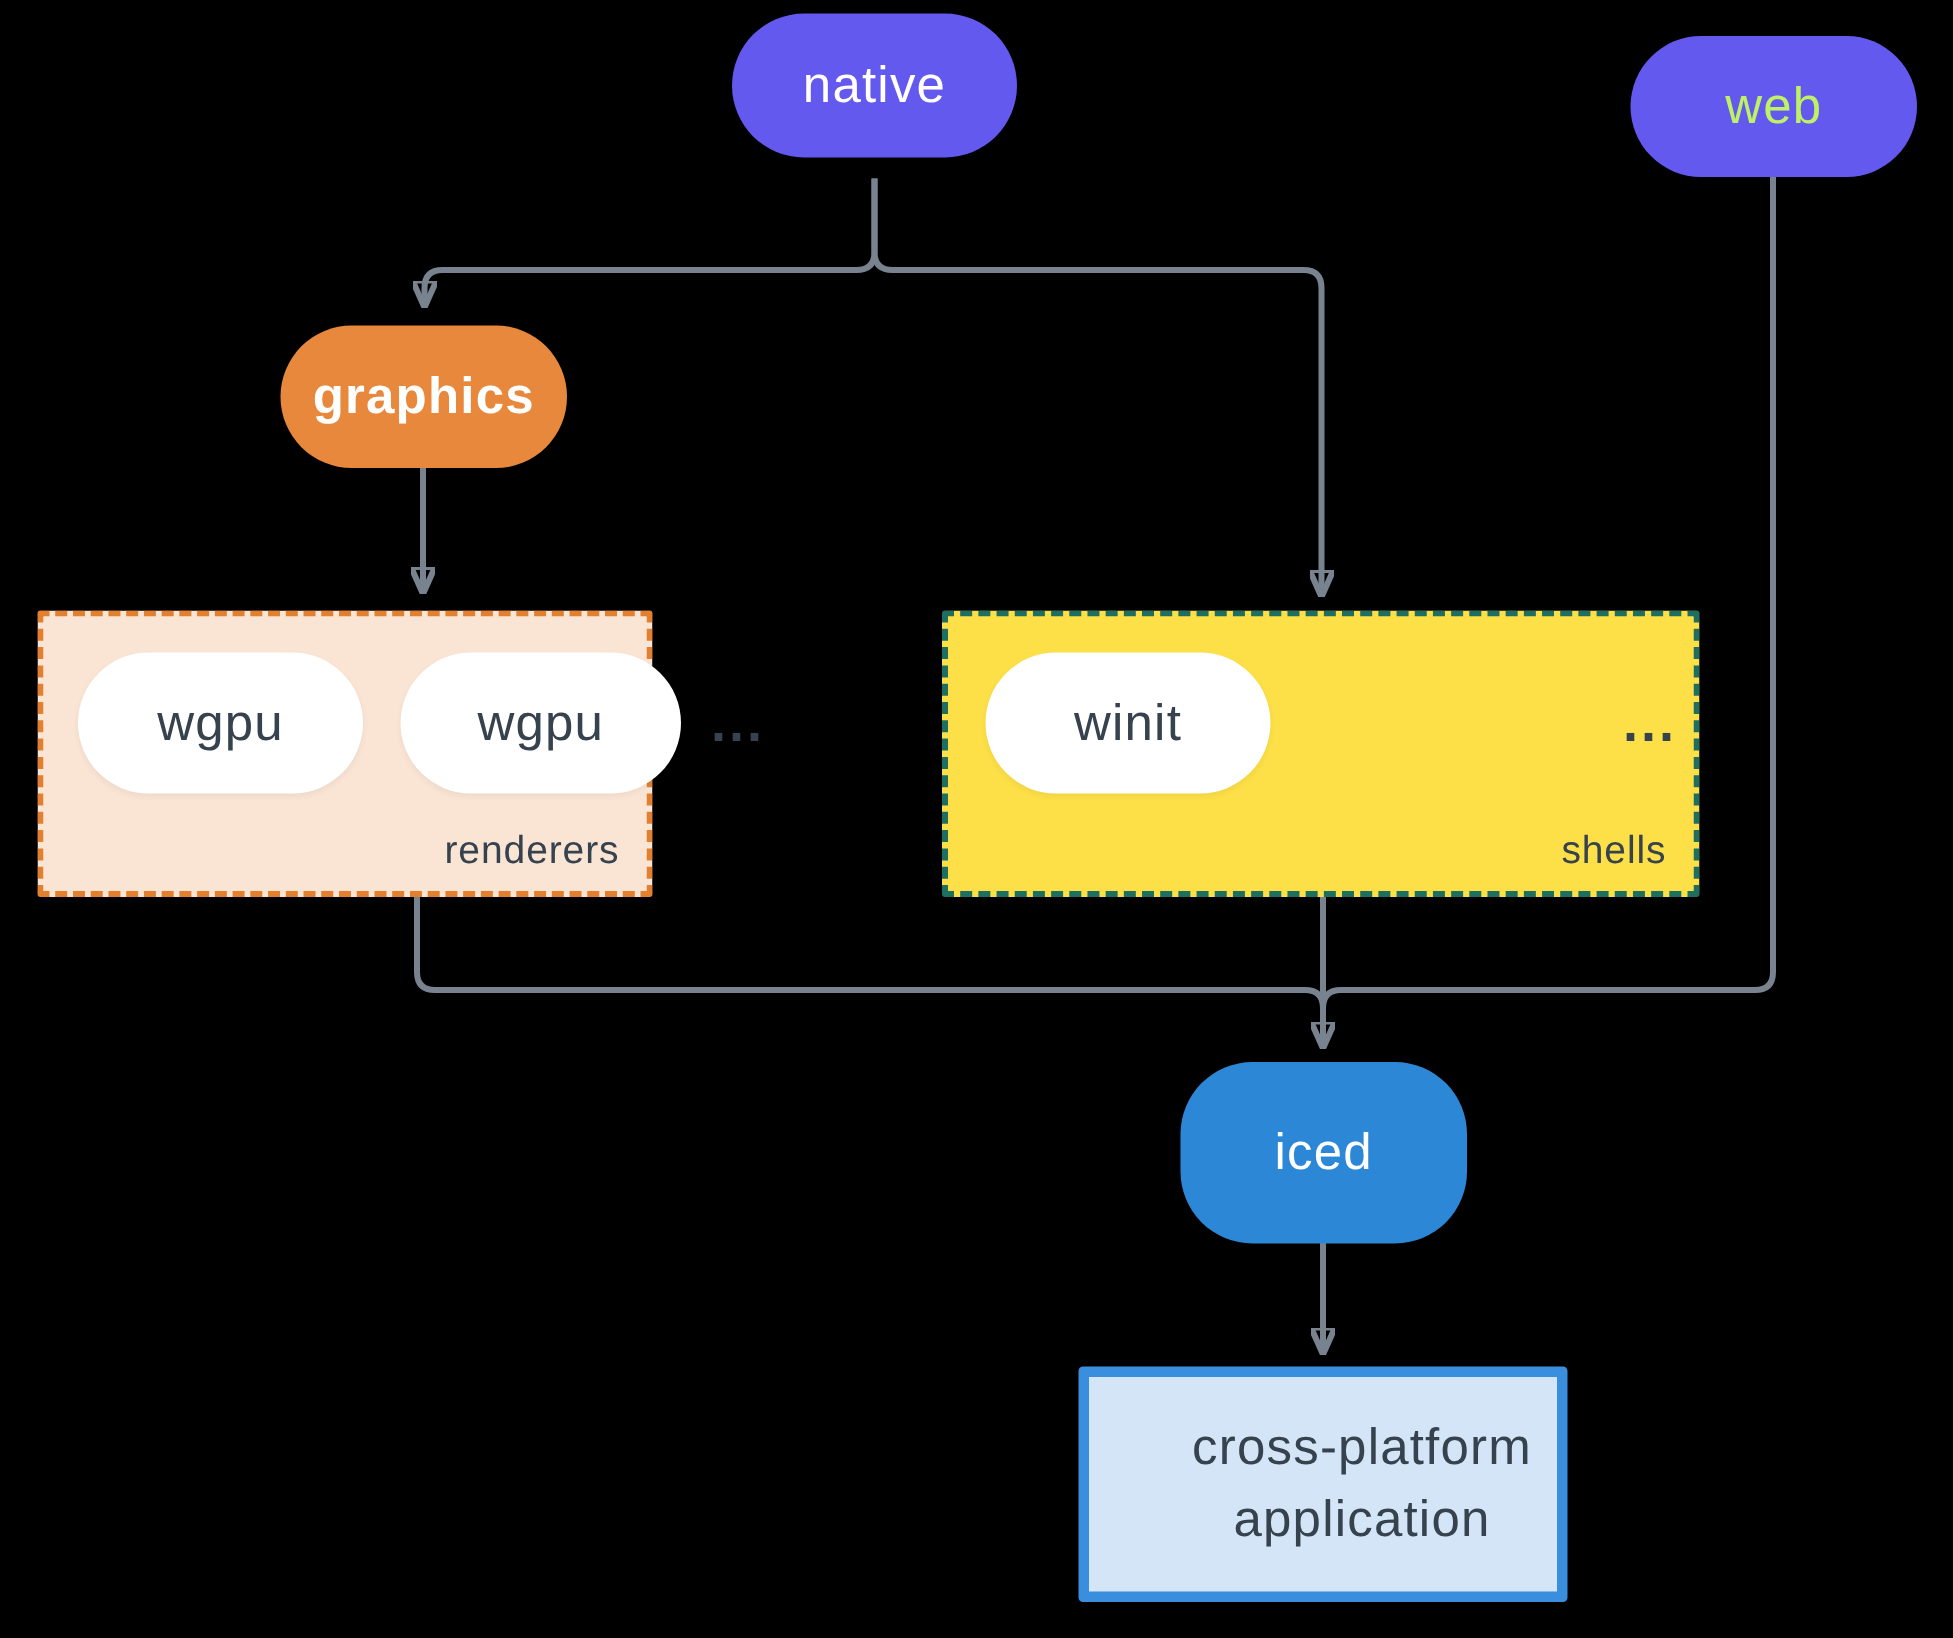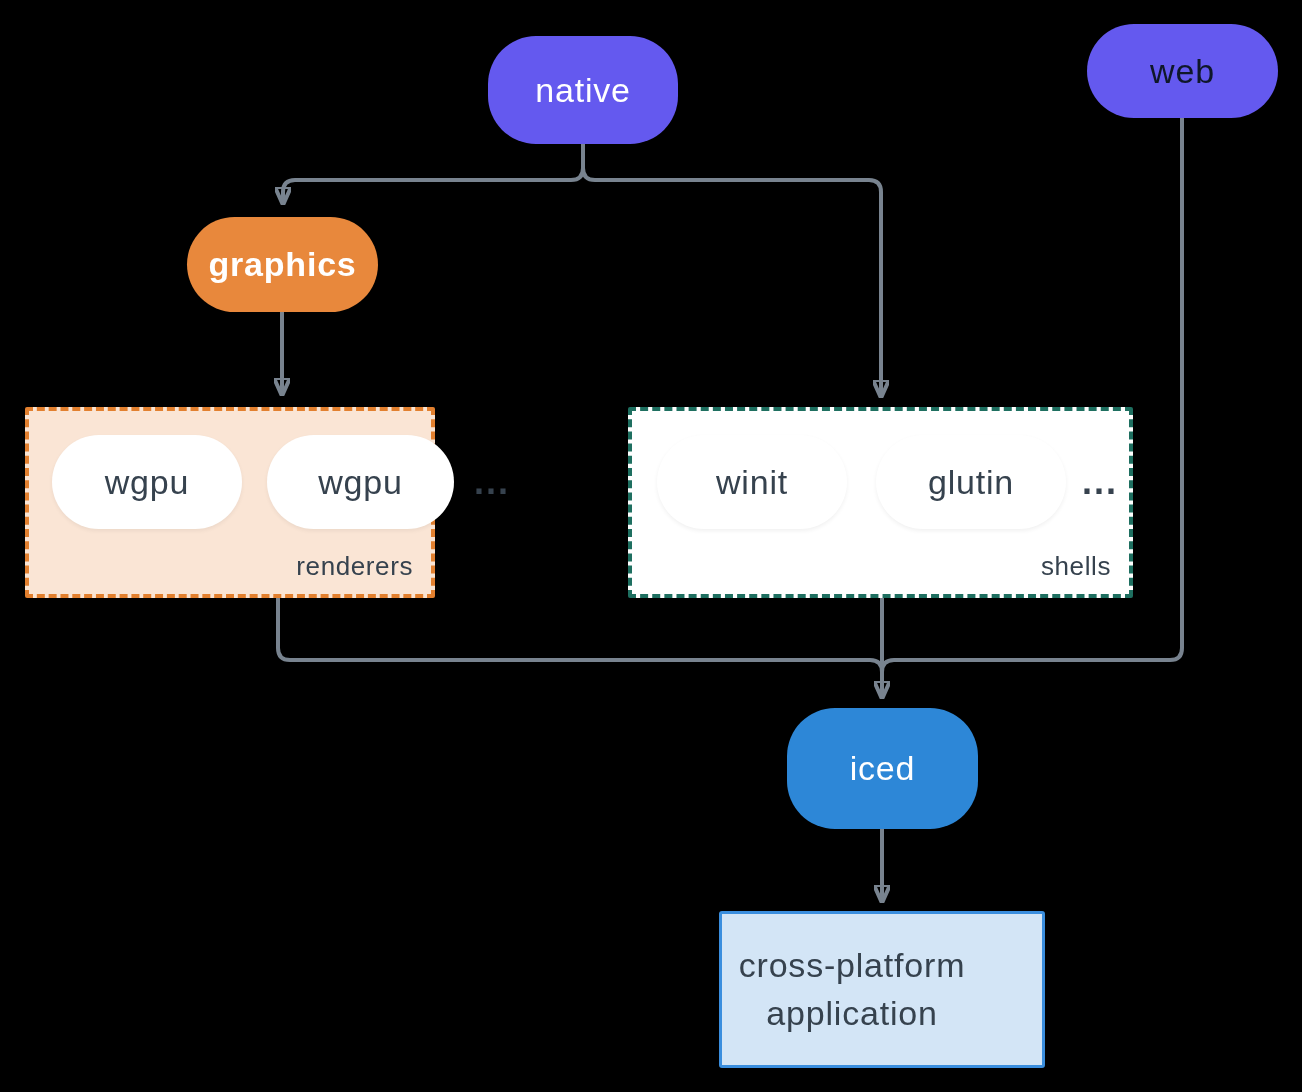--- a/index.html
+++ b/index.html
@@ -70,36 +70,36 @@
     letter-spacing: 0.6px;
     color: #36424E;
     margin-left: 24px;
   }
   .app-box {
     position: absolute;
     z-index: 2;
     box-sizing: border-box;
     display: flex;
     align-items: center;
-    justify-content: flex-start;
+    justify-content: flex-end;
     text-align: center;
-    border: 3px solid #404040;
+    border: 7px solid #404040;
     border-radius: 3px;
     font-size: 34px;
     line-height: 1.4;
     letter-spacing: 0.8px;
     color: #36424E;
   }
   .app-box .app-label {
     display: block;
     width: 260px;
   }
 
   
-  #node-native    { left: 488px; top: 36px;  width: 190px; height: 108px; }
+  #node-native    { left: 488px; top: 9px;  width: 190px; height: 96px; }
   #node-web       { left: 1087px; top: 24px; width: 191px; height: 94px; }
   #node-graphics  { left: 187px; top: 217px; width: 191px; height: 95px; font-weight: bold; }
   #node-iced      { left: 787px; top: 708px; width: 191px; height: 121px; }
   #group-renderers{ left: 25px;  top: 407px; width: 410px; height: 191px; }
   #group-shells   { left: 628px; top: 407px; width: 505px; height: 191px; }
   #node-wgpu      { left: 23px;  top: 24px;  width: 190px; height: 94px; }
   #node-glow      { left: 238px; top: 24px;  width: 187px; height: 94px; }
   #renderers-dots { left: 438px; top: 24px;  width: 50px;  height: 94px; }
   #node-winit     { left: 25px;  top: 24px;  width: 190px; height: 94px; }
   #node-glutin    { left: 244px; top: 24px;  width: 190px; height: 94px; }
@@ -121,34 +121,33 @@
     <path d="M 583 119 L 583 168 Q 583 180 595 180 L 869 180 Q 881 180 881 192 L 881 393" marker-end="url(#arrow)"></path>
     <path d="M 282 312 L 282 391" marker-end="url(#arrow)"></path>
     <path d="M 278 598 L 278 648 Q 278 660 290 660 L 870 660 Q 882 660 882 672"></path>
     <path d="M 1182 118 L 1182 648 Q 1182 660 1170 660 L 894 660 Q 882 660 882 672"></path>
     <path d="M 882 598 L 882 694" marker-end="url(#arrow)"></path>
     <path d="M 882 803 L 882 898" marker-end="url(#arrow)"></path>
   </svg>
 
   <div class="pill" id="node-native" style="background-color: rgb(100, 89, 239); color: rgb(255, 255, 255);">native</div>
 
-  <div class="pill" id="node-web" style="background-color: rgb(100, 89, 239); color: #0f172a;">web</div>
+  <div class="pill" id="node-web" style="background-color: rgb(100, 89, 239); color: #bef264;">web</div>
 
   <div class="pill" id="node-graphics" style="background-color: rgb(232, 136, 60); color: rgb(255, 255, 255);">graphics</div>
 
   <div class="group" id="group-renderers" style="background-color: rgb(250, 229, 213); border-color: rgb(226, 128, 47);">
     <div class="pill white" id="node-wgpu">wgpu</div>
     <div class="pill white" id="node-glow">wgpu</div>
     <div class="ellipsis" id="renderers-dots">...</div>
     <div class="group-label">renderers</div>
   </div>
 
-  <div class="group" id="group-shells" style="background-color: #ffffff; border-color: rgb(30, 111, 96);">
+  <div class="group" id="group-shells" style="background-color: #fde047; border-color: rgb(30, 111, 96);">
     <div class="pill white" id="node-winit">winit</div>
-    <div class="pill white" id="node-glutin">glutin</div>
     <div class="ellipsis" id="shells-dots">...</div>
     <div class="group-label">shells</div>
   </div>
 
   <div class="pill" id="node-iced" style="background-color: rgb(45, 135, 215); color: rgb(255, 255, 255);">iced</div>
 
   <div class="app-box" id="node-application" style="background-color: rgb(211, 229, 246); border-color: rgb(58, 142, 222); color: rgb(54, 66, 78);">
     <span class="app-label">cross-platform application</span>
   </div>
 

